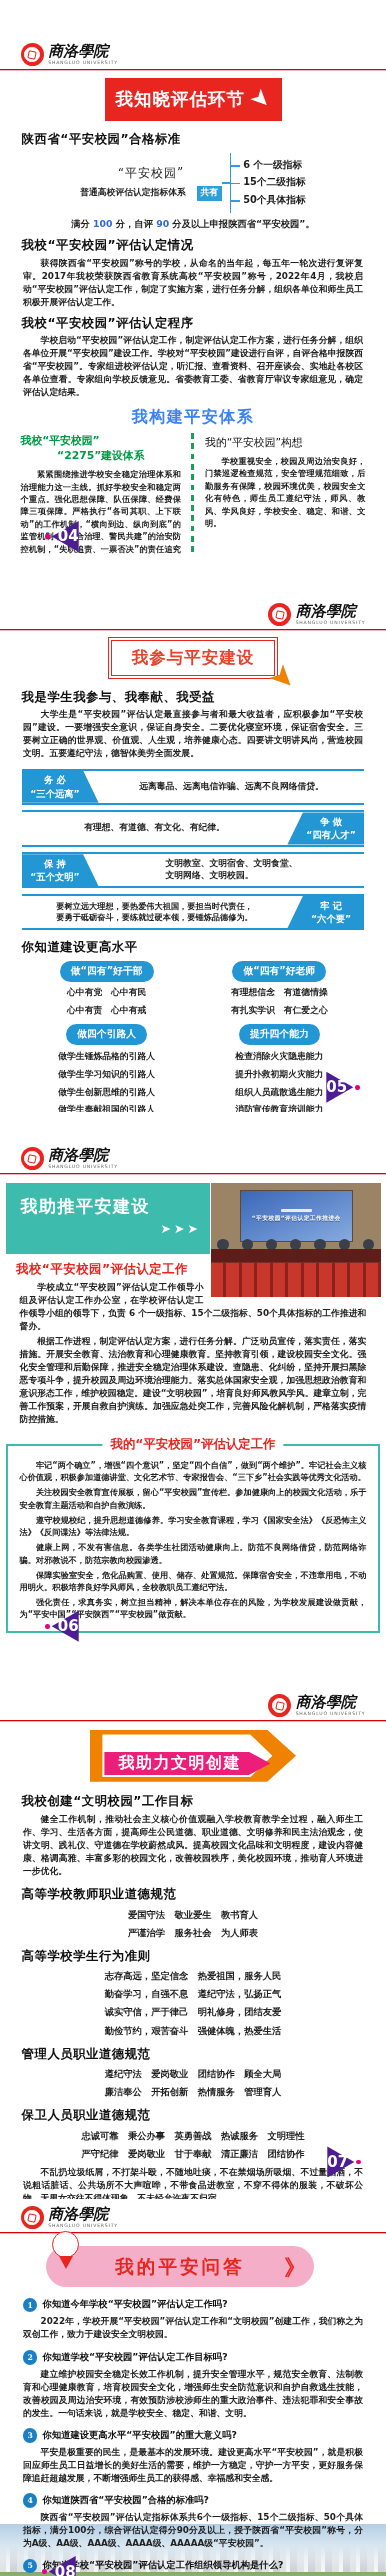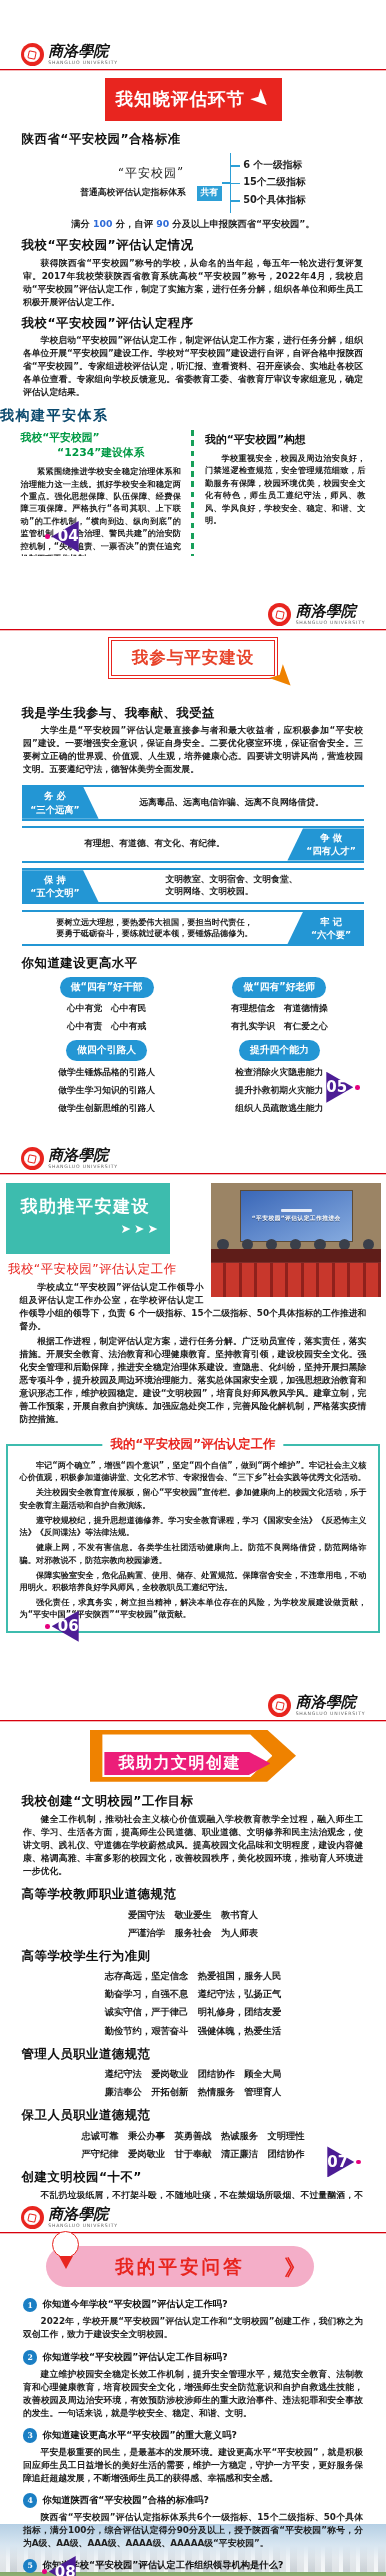--- a/index.html
+++ b/index.html
@@ -15,46 +15,46 @@
   .logo{display:flex;gap:4.6px;align-items:center}
   .emblem{width:23px;height:23px;border-radius:50%;background:#e8251f;display:flex;align-items:center;justify-content:center;flex:0 0 auto}
   .emblem i{display:block;width:15.5px;height:15.5px;border-radius:50%;background:#fff;border:1.5px solid #fff;position:relative}
   .emblem i::after{content:"";position:absolute;left:3.1px;top:3.1px;width:6.2px;height:6.2px;border:1.5px solid #e8251f;border-radius:1.5px;transform:rotate(12deg)}
   .logo-cn{font-family:"DejaVu Serif","Liberation Serif",serif;font-style:italic;font-weight:900;font-size:15px;color:#121212;line-height:1}
   .logo-en{font-size:4.6px;letter-spacing:0.8px;color:#666;margin-top:1.5px}
   .redline{height:1.5px;background:#d7000f;border-bottom:0.5px solid #f5b5b5}
 
   
   .h-black{font-size:12.4px;font-weight:900;letter-spacing:0.5px;color:#111;padding:0 21.6px}
-  .h-red{font-size:12.4px;font-weight:400;letter-spacing:0.5px;color:#e8251f;padding:0 8px}
+  .h-red{font-size:12.4px;font-weight:700;letter-spacing:0.5px;color:#e8251f;padding:0 16px}
   .p{font-size:8.8px;line-height:13px;font-weight:700;color:#222;text-indent:2em;padding:0 23px;text-align:justify}
   .blue{color:#2f6bd8}
 
   
   .banner1{margin:7.2px auto 0;width:177px;height:43px;background:#e8251f;color:#fff;display:flex;align-items:center;justify-content:center;gap:7.2px;font-size:17.5px;font-weight:900;font-family:"DejaVu Serif","Liberation Serif",serif;letter-spacing:1px}
   .arrow-dr{font-size:20.6px;transform:rotate(45deg);line-height:1}
   .diagram{display:flex;justify-content:center;align-items:center;margin:5.2px 0 1px}
   .diag-left{text-align:center}
   .diag-l1{font-family:"DejaVu Serif","Liberation Serif",serif;font-size:12px;font-weight:400;letter-spacing:1px}
   .diag-l2row{display:flex;align-items:center;margin-top:3.1px}
   .diag-l2{font-size:8.8px;font-weight:900}
   .tagbox{background:#2d9fd6;color:#fff;font-size:8.8px;font-weight:900;padding:1.5px 3.6px;margin-left:11px;white-space:nowrap}
   .hstub{width:8.2px;height:1.5px;background:#2d9fd6}
   .dlist{border-left:1.5px solid #2d9fd6;padding:1px 0}
   .ditem{position:relative;padding-left:12.4px;font-size:9.8px;font-weight:900;margin:4.6px 0;white-space:nowrap}
   .ditem::before{content:"";position:absolute;left:0;top:6.2px;width:8.8px;height:1.5px;background:#2d9fd6}
   .score{text-align:center;font-size:9.3px;font-weight:900;margin:5.2px 0 2.1px}
-  .bigtitle-green{text-align:left;font-size:14px;font-weight:900;color:#0c4a6e;letter-spacing:1.5px;margin:7.2px 0 5.2px;font-family:"DejaVu Serif","Liberation Serif",serif}
+  .bigtitle-green{text-align:center;font-size:16px;font-weight:900;color:#3b82f6;letter-spacing:1.5px;margin:7.2px 0 5.2px;font-family:"DejaVu Serif","Liberation Serif",serif}
   .cols{display:flex;padding:0 20.6px;margin-top:2.1px}
   .col{flex:1}
   .col-l{padding-right:10.3px}
   .col-r{padding-left:11.3px}
   .vdash{width:2.6px;flex:0 0 auto;background:repeating-linear-gradient(#17a05a 0 5.7px,transparent 5.7px 10.3px)}
   .h-green{color:#009944;font-size:10.8px;font-weight:900;line-height:1.45;margin-bottom:4.1px}
-  .h-dark2{color:#111;font-size:10.8px;font-weight:700;margin:3.1px 0 5.2px}
+  .h-dark2{color:#111;font-size:10.8px;font-weight:400;margin:3.1px 0 5.2px}
   .cols .p{padding:0;font-size:8.2px;line-height:12.4px}
 
   
   .badge-wrap{position:absolute;display:flex;align-items:center;gap:2.1px;z-index:5}
   .badge{width:27px;height:31px;background:#4c1d95;color:#fff;font-size:15px;font-weight:900;display:flex;align-items:center;justify-content:center;filter:drop-shadow(0 0 1px rgba(0,0,0,.3))}
   .badge.tl{clip-path:polygon(100% 0,100% 100%,0 50%);padding-left:6.2px}
   .badge.tr{clip-path:polygon(0 0,0 100%,100% 50%);padding-right:6.2px}
   .dot{width:4.6px;height:4.6px;border-radius:50%;background:#e6007d}
 
   
@@ -74,21 +74,21 @@
   .p3top{padding:0 5.2px}
   .photo{float:right;width:170px;height:114px;margin:0 0 5.2px 7.2px;position:relative;background:#8a7257;overflow:hidden}
   .photo .wall{position:absolute;inset:0;background:linear-gradient(#9b8465 0 62%,#6b573f 62% 66%,#7d2c28 66% 100%)}
   .screen{position:absolute;left:30px;top:8.2px;width:111px;height:50px;background:linear-gradient(155deg,#3a67b8,#86abdf);display:flex;flex-direction:column;align-items:center;justify-content:center;gap:3.1px;color:#fff;box-shadow:0 0 0 1px #5c4a36}
   .screen .cap{font-size:5.7px;font-weight:700;letter-spacing:0.5px;text-shadow:0 0.5px 0.5px rgba(0,0,0,.4)}
   .screen .logoline{width:31px;height:2.6px;background:rgba(255,255,255,.85);border-radius:1px}
   .tableband{position:absolute;left:0;top:66px;width:100%;height:13.4px;background:#5f1d19}
   .people{position:absolute;left:0;top:56px;width:100%;display:flex;justify-content:space-around}
   .people b{width:11.3px;height:11.3px;border-radius:50%;background:#3a3f4a}
   .seats{position:absolute;left:0;bottom:0;width:100%;height:34px;background:repeating-linear-gradient(90deg,#c8372c 0 12.4px,#8f211c 12.4px 15.5px),linear-gradient(#00000022,#00000000)}
-  .banner3{width:164px;height:71px;background:#3dbcae;color:#fff;margin-left:1px;padding:12.4px 9.3px 0 14.4px}
+  .banner3{width:204px;height:71px;background:#3dbcae;color:#fff;margin-left:1px;padding:12.4px 9.3px 0 14.4px}
   .banner3 .t{font-size:17px;font-weight:900;letter-spacing:1.5px;font-family:"DejaVu Serif","Liberation Serif",serif}
   .banner3 .arrows{text-align:right;font-size:12.4px;letter-spacing:3.1px;margin-top:3.1px}
   .tealbox{border:2.1px solid #3dbcae;margin:17.5px 6.2px 0;padding:13.4px 11.3px 7.2px;position:relative}
   .tealbox .btitle{position:absolute;top:-9.3px;left:50%;transform:translateX(-50%);background:#fff;padding:0 8.2px;color:#e8251f;font-size:12.4px;font-weight:900;white-space:nowrap}
   .tealbox .p{padding:0;font-size:8.2px;line-height:12.4px;margin-bottom:2.6px}
 
   
   .banner4{position:relative;width:206px;height:52px;margin:8.2px auto 0}
   .b4a{position:absolute;inset:0;background:#ef8200;clip-path:polygon(0 0,86% 0,100% 50%,86% 100%,0 100%)}
   .b4b{position:absolute;left:12.4px;top:4.6px;width:170px;bottom:4.6px;background:#fff;clip-path:polygon(0 0,87% 0,100% 50%,87% 100%,0 100%)}
@@ -165,21 +165,21 @@
 
     <h2 class="h-black" style="margin-top:6.2px">我校“平安校园”评估认定程序</h2>
     <p class="p" style="margin-top:2.6px">学校启动“平安校园”评估认定工作，制定评估认定工作方案，进行任务分解，组织各单位开展“平安校园”建设工作。学校对“平安校园”建设进行自评，自评合格申报陕西省“平安校园”。专家组进校评估认定，听汇报、查看资料、召开座谈会、实地赴各校区各单位查看。专家组向学校反馈意见。省委教育工委、省教育厅审议专家组意见，确定评估认定结果。</p>
 
     <div class="bigtitle-green">我构建平安体系</div>
 
     <div class="cols">
       <div class="col col-l">
         <div class="h-green">
           <div>我校“平安校园”</div>
-          <div style="text-align:center">“1234”建设体系</div>
+          <div style="text-align:center">“2275”建设体系</div>
         </div>
         <p class="p">紧紧围绕推进学校安全稳定治理体系和治理能力这一主线。抓好学校安全和稳定两个重点。强化思想保障、队伍保障、经费保障三项保障。严格执行“各司其职、上下联动”的工作机制，“横向到边、纵向到底”的监管机制，“综合治理、警民共建”的治安防控机制，“失职追责、一票否决”的责任追究机制四项工作机制。</p>
       </div>
       <div class="vdash"></div>
       <div class="col col-r">
         <div class="h-dark2">我的“平安校园”构想</div>
         <p class="p">学校重视安全，校园及周边治安良好，门禁巡逻检查规范，安全管理规范细致，后勤服务有保障，校园环境优美，校园安全文化有特色，师生员工遵纪守法，师风、教风、学风良好，学校安全、稳定、和谐、文明。</p>
       </div>
     </div>
 
@@ -202,21 +202,21 @@
         </span>
       </div>
     </div>
     <div class="redline"></div>
 
     <div class="banner2">
       <span>我参与平安建设</span>
       <span class="arrow-orange">➤</span>
     </div>
 
-    <h2 class="h-black" style="margin-top:26px">我是学生我参与、我奉献、我受益</h2>
+    <h2 class="h-black" style="margin-top:10px">我是学生我参与、我奉献、我受益</h2>
     <p class="p" style="margin-top:2.6px">大学生是“平安校园”评估认定最直接参与者和最大收益者，应积极参加“平安校园”建设。一要增强安全意识，保证自身安全。二要优化寝室环境，保证宿舍安全。三要树立正确的世界观、价值观、人生观，培养健康心态。四要讲文明讲风尚，营造校园文明。五要遵纪守法，德智体美劳全面发展。</p>
 
     <div class="bar" style="margin-top:8.2px">
       <div class="bar-label slant-l">
         <span>务 必</span>
         <span>“三个远离”</span>
       </div>
       <div class="bar-text">远离毒品、远离电信诈骗、远离不良网络借贷。</div>
     </div>
 
@@ -372,21 +372,20 @@
     <div class="cline">勤俭节约，艰苦奋斗　强健体魄，热爱生活</div>
 
     <h2 class="h-black sec-t">管理人员职业道德规范</h2>
     <div class="cline">遵纪守法　爱岗敬业　团结协作　顾全大局</div>
     <div class="cline">廉洁奉公　开拓创新　热情服务　管理育人</div>
 
     <h2 class="h-black sec-t">保卫人员职业道德规范</h2>
     <div class="cline">忠诚可靠　秉公办事　英勇善战　热诚服务　文明理性</div>
     <div class="cline">严守纪律　爱岗敬业　甘于奉献　清正廉洁　团结协作</div>
 
-    <h2 class="h-black sec-t">创建文明校园“十不”</h2>
     <p class="p" style="margin-top:3.1px">不乱扔垃圾纸屑，不打架斗殴，不随地吐痰，不在禁烟场所吸烟、不过量酗酒，不说粗话脏话、公共场所不大声喧哗，不带食品进教室，不穿不得体的服装，不破坏公物，无男女交往不得体现象，不未经允许夜不归宿。</p>
 
     <div class="badge-wrap" style="right:25px;bottom:21.6px">
       <span class="badge tr">07</span>
       <span class="dot"></span>
     </div>
   </section>
 
   <section class="panel" id="p5">
     <div class="city"></div>

